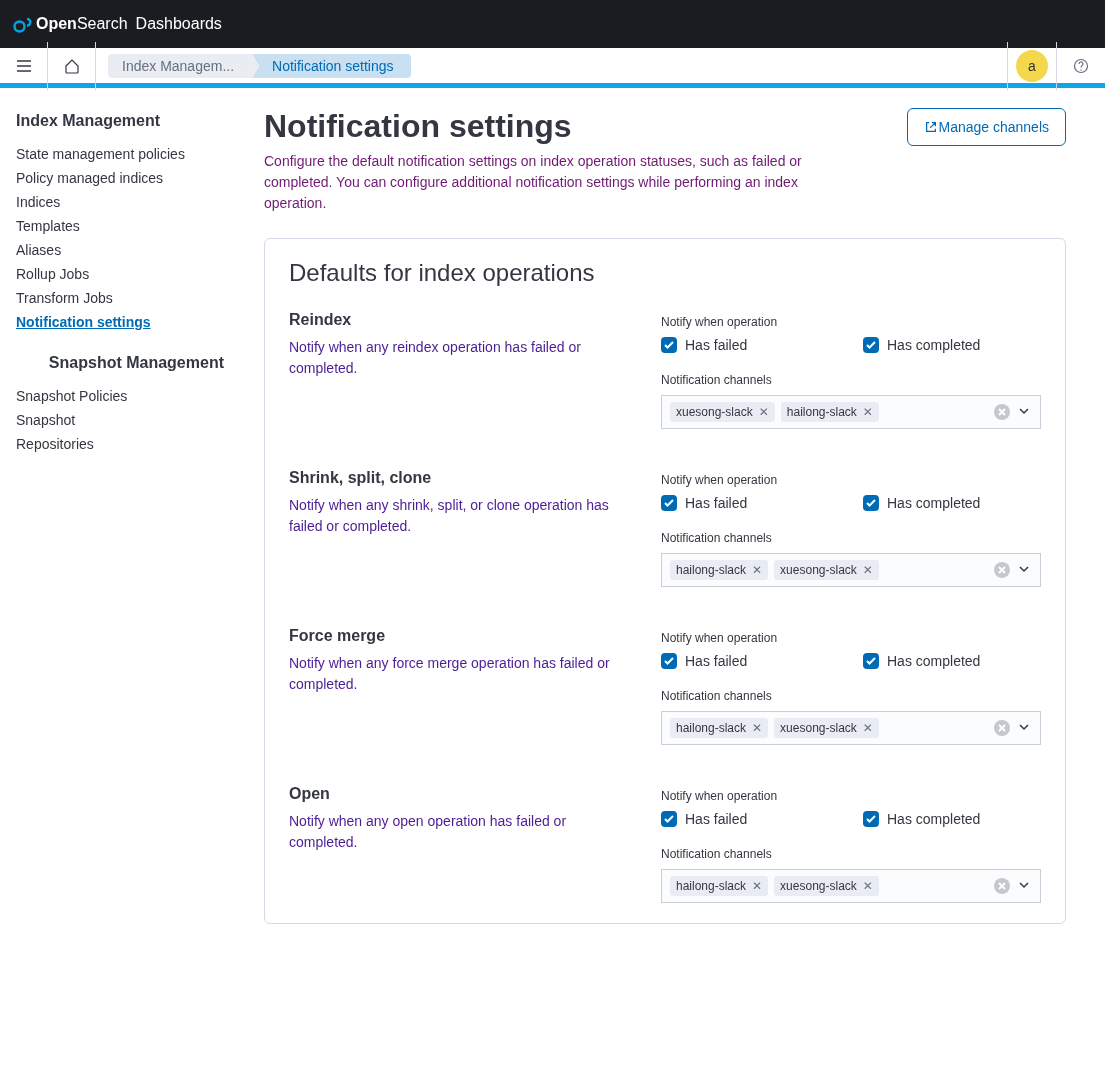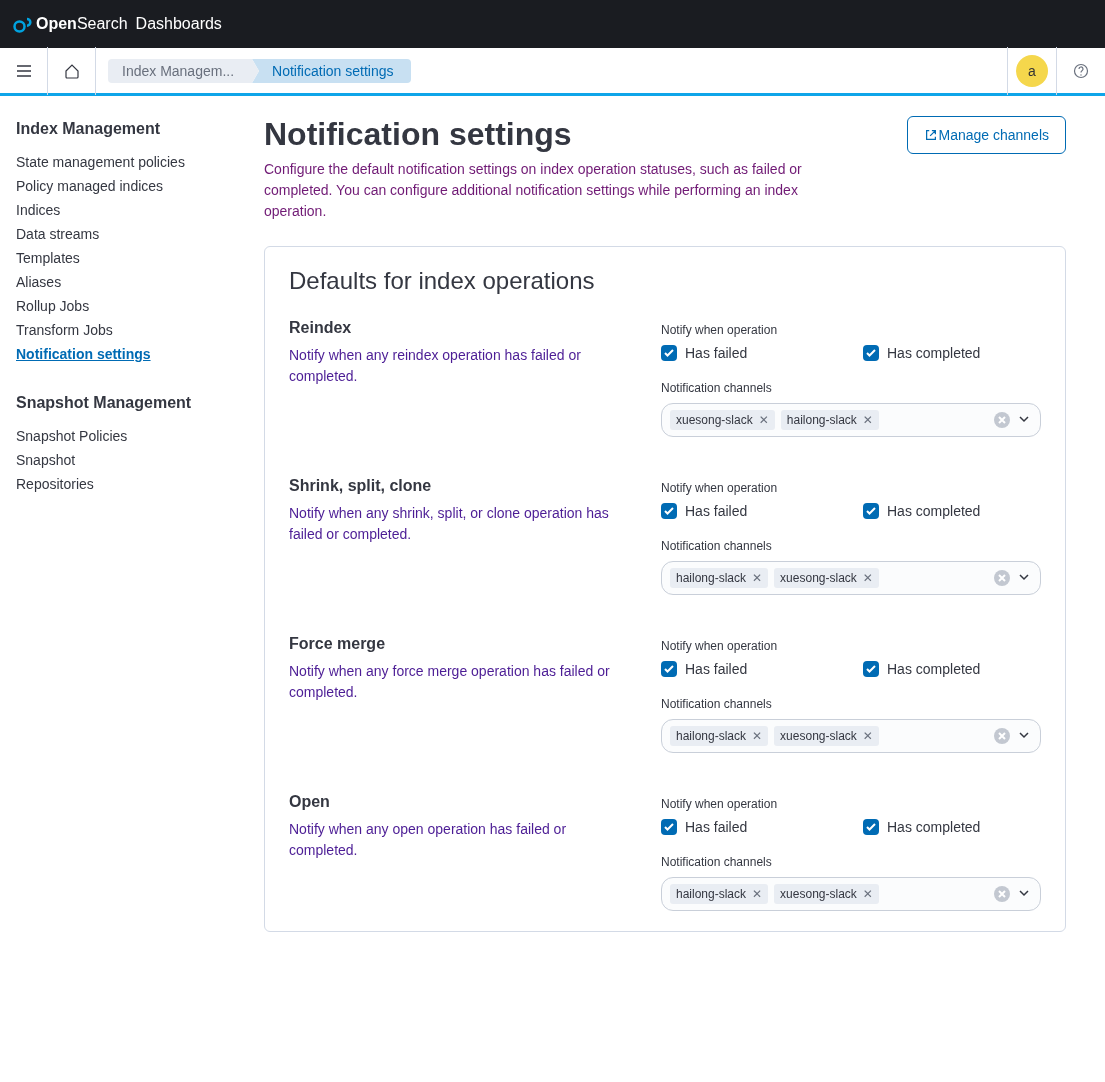--- a/index.html
+++ b/index.html
@@ -7,40 +7,40 @@
 
 
 .top-banner { background: #1a1c21; height: 48px; display: flex; align-items: center; padding: 0 12px; }
 .logo { display: flex; align-items: center; gap: 4px; color: #fff; }
 .logo-mark { width: 20px; height: 20px; }
 .logo-text { font-size: 16px; font-weight: 400; }
 .logo-text b { font-weight: 700; }
 .logo-sub { font-size: 16px; font-weight: 400; margin-left: 4px; }
 
 
-.header-bar { height: 48px; border-bottom: 3px solid #0ea5e9; display: flex; align-items: center; }
+.header-bar { height: 40px; border-bottom: 5px solid #0ea5e9; display: flex; align-items: center; }
 .header-btn { width: 48px; height: 48px; display: flex; align-items: center; justify-content: center; border-right: 1px solid #d3dae6; cursor: pointer; }
 .header-btn svg { width: 16px; height: 16px; }
 .breadcrumbs { display: flex; align-items: center; margin-left: 12px; }
 .crumb { position: relative; height: 24px; display: flex; align-items: center; padding: 0 18px 0 18px; font-size: 14px; }
 .crumb.first { background: #e9edf3; color: #69707d; border-radius: 4px 0 0 4px; padding-left: 14px; }
 .crumb.first::after { content: ""; position: absolute; right: -7px; top: 0; border-top: 12px solid transparent; border-bottom: 12px solid transparent; border-left: 7px solid #e9edf3; z-index: 2; }
 .crumb.last { background: #c8e0f2; color: #006bb4; border-radius: 0 4px 4px 0; padding-left: 20px; }
 .crumb.last::before { content: ""; position: absolute; left: 0; top: 0; border-top: 12px solid transparent; border-bottom: 12px solid transparent; border-left: 7px solid #fff; }
 .header-spacer { flex: 1; }
 .header-right { display: flex; align-items: center; height: 48px; }
 .header-divider { width: 1px; height: 48px; background: #d3dae6; }
 .avatar { width: 32px; height: 32px; border-radius: 50%; background: #f5d74c; display: flex; align-items: center; justify-content: center; font-size: 14px; color: #333; margin: 0 8px; cursor: pointer; }
 .help-btn { width: 48px; height: 48px; display: flex; align-items: center; justify-content: center; cursor: pointer; }
 
 
 .page { display: flex; }
 .sidebar { width: 240px; padding: 16px; }
 .side-heading { font-size: 16px; font-weight: 700; margin-bottom: 12px; margin-top: 8px; }
-.side-heading.second { margin-top: 28px; }
+.side-heading.second { margin-top: 20px; text-align: right; }
 .side-list { list-style: none; }
 .side-list li { padding: 4px 0; font-size: 14px; }
 .side-list li a { color: #343741; text-decoration: none; cursor: pointer; }
 .side-list li.active a { color: #006bb4; font-weight: 700; text-decoration: underline; }
 
 .main { flex: 1; padding: 20px 24px 40px 24px; max-width: 850px; }
 .page-head { display: flex; justify-content: space-between; align-items: flex-start; margin-bottom: 24px; }
 .page-title { font-size: 32px; font-weight: 700; margin-bottom: 6px; }
 .page-desc { font-size: 14px; color: #701a75; max-width: 600px; line-height: 1.5; }
 .manage-btn { border: 1px solid #006bb4; color: #006bb4; background: #fff; border-radius: 6px; padding: 10px 16px; font-size: 14px; cursor: pointer; display: flex; align-items: center; }
@@ -56,21 +56,21 @@
 .op-title { font-size: 16px; font-weight: 700; margin-bottom: 8px; }
 .op-desc { font-size: 14px; color: #4c1d95; line-height: 1.5; }
 
 .field-label { font-size: 12px; font-weight: 400; margin-bottom: 8px; margin-top: 4px; }
 .checkbox-row { display: flex; gap: 24px; margin-bottom: 20px; }
 .checkbox-item { display: flex; align-items: center; gap: 8px; flex: 1; }
 .checkbox { width: 16px; height: 16px; border-radius: 4px; background: #006bb4; display: flex; align-items: center; justify-content: center; cursor: pointer; }
 .checkbox svg { width: 10px; height: 8px; stroke: #fff; stroke-width: 2; fill: none; }
 .checkbox-label { font-size: 14px; }
 
-.channels-box { border: 1px solid #c9cfd9; border-radius: 12px; padding: 6px 8px; display: flex; align-items: center; gap: 6px; background: #fbfcfd; }
+.channels-box { border: 1px solid #c9cfd9; border-radius: 0; padding: 6px 8px; display: flex; align-items: center; gap: 6px; background: #fbfcfd; }
 .chip { background: #e9edf3; border-radius: 3px; padding: 3px 6px; font-size: 12px; display: flex; align-items: center; gap: 6px; }
 .chip-x { cursor: pointer; font-size: 12px; color: #69707d; }
 .channels-spacer { flex: 1; }
 .clear-btn { width: 16px; height: 16px; border-radius: 50%; background: #c3c8d1; display: flex; align-items: center; justify-content: center; cursor: pointer; }
 .clear-btn svg { width: 8px; height: 8px; stroke: #fff; stroke-width: 2; }
 .dropdown-arrow { cursor: pointer; padding: 0 2px; }
 .dropdown-arrow svg { width: 12px; height: 12px; }
 </style>
 </head>
 <body>
@@ -116,21 +116,20 @@
   </div>
 </div>
 
 <div class="page">
   <div class="sidebar">
     <div class="side-heading">Index Management</div>
     <ul class="side-list" id="side-list-1">
         <li><a>State management policies</a></li>
         <li><a>Policy managed indices</a></li>
         <li><a>Indices</a></li>
-        <li><a>Data streams</a></li>
         <li><a>Templates</a></li>
         <li><a>Aliases</a></li>
         <li><a>Rollup Jobs</a></li>
         <li><a>Transform Jobs</a></li>
         <li class="active"><a>Notification settings</a></li>
       </ul>
     <div class="side-heading second">Snapshot Management</div>
     <ul class="side-list" id="side-list-2">
         <li><a>Snapshot Policies</a></li>
         <li><a>Snapshot</a></li>

